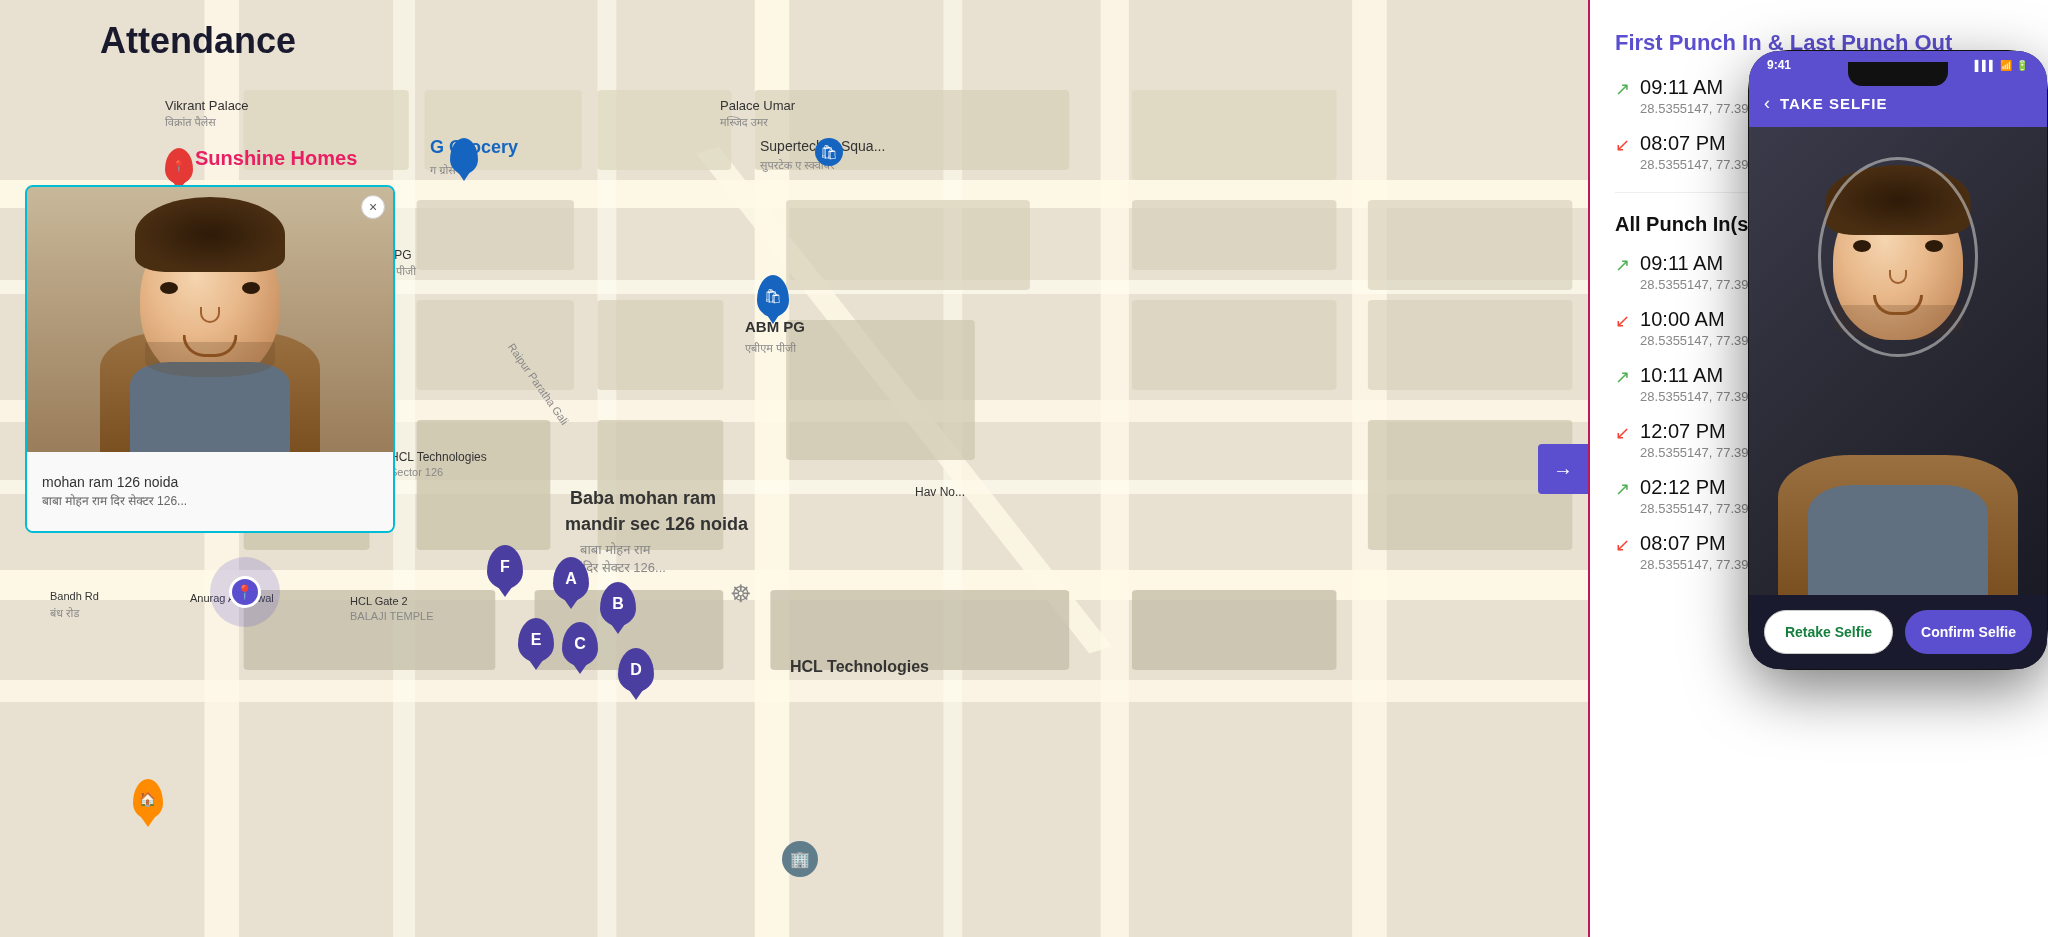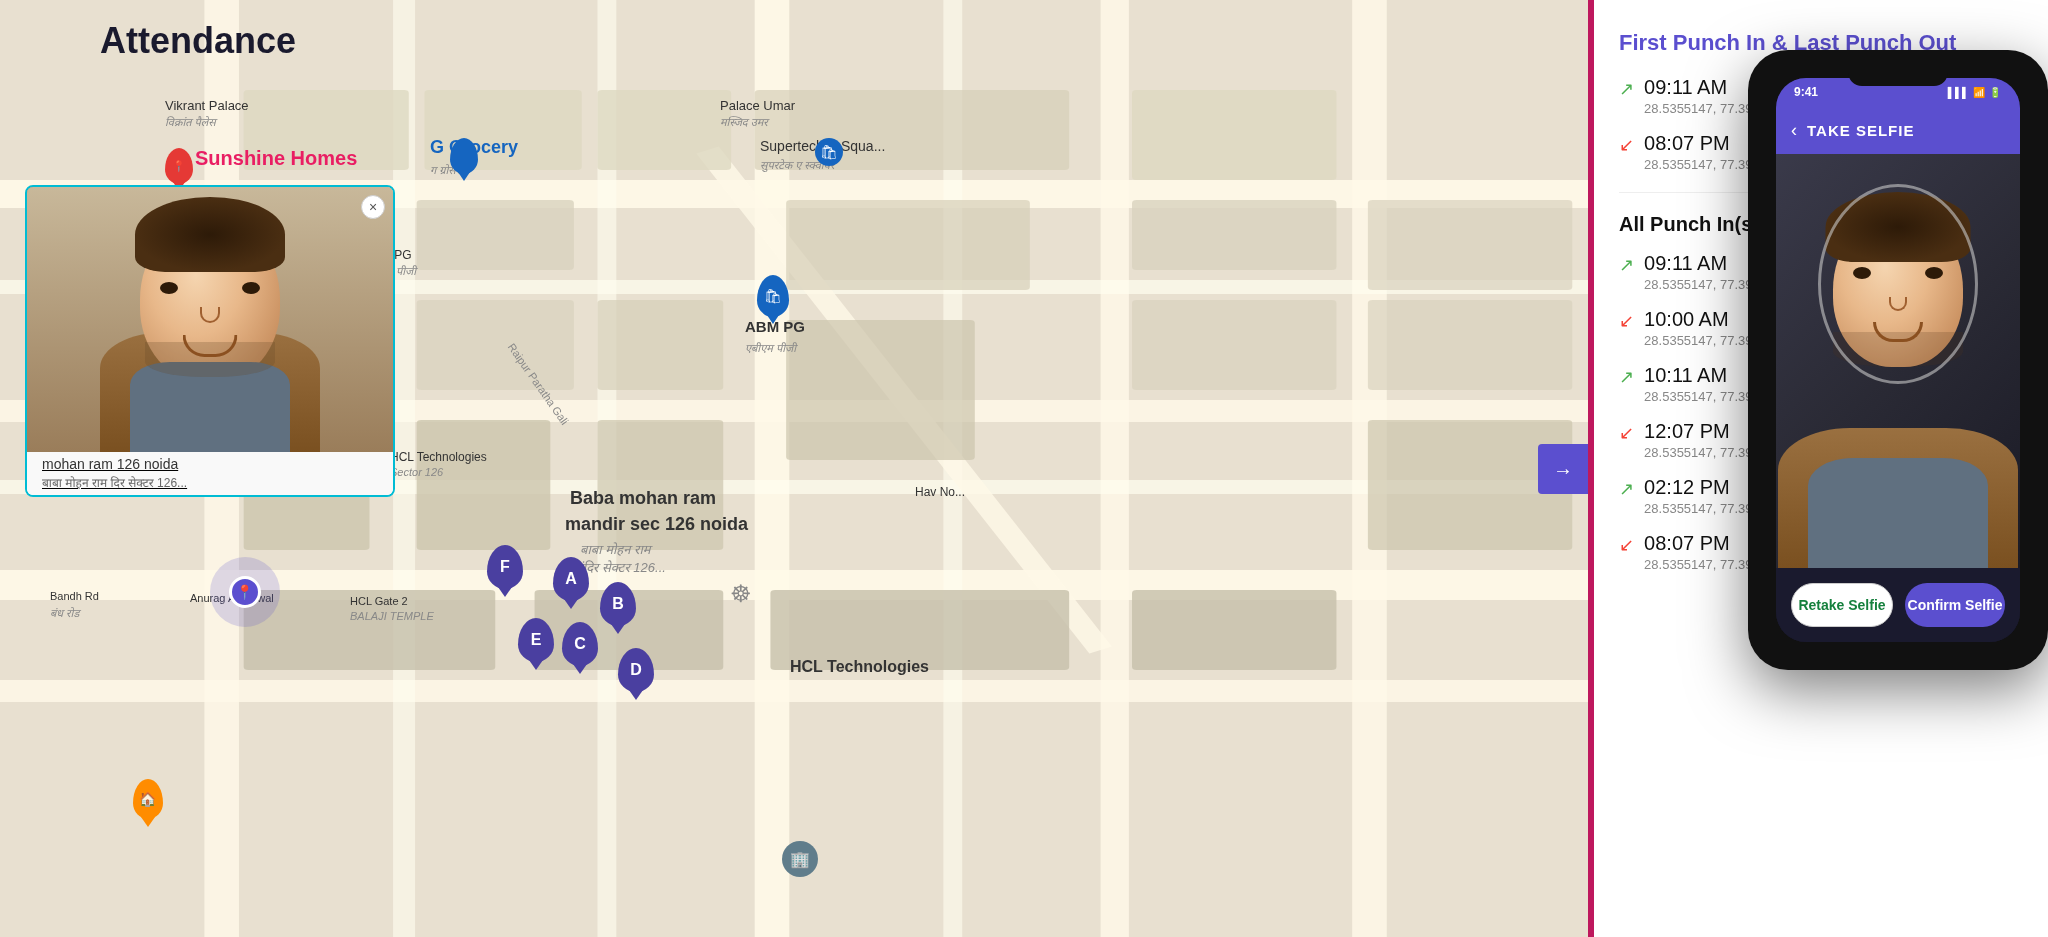--- a/index.html
+++ b/index.html
@@ -75,23 +75,22 @@
 
     .profile-popup-image {
       width: 100%;
       height: 265px;
       background: linear-gradient(135deg, #8b7355 0%, #6b5a3e 30%, #c4a882 60%, #a0856a 100%);
       position: relative;
       overflow: hidden;
     }
 
     .profile-popup-info {
-      padding: 4px 15px;
+      padding: 22px 15px;
       background: #f9f9f9;
-      text-decoration: underline;
     }
 
     .profile-name {
       font-size: 14px;
       color: #333;
     }
 
     .profile-address {
       font-size: 12px;
       color: #666;
@@ -184,21 +183,20 @@
 
     .map-label-blue {
       color: #1565c0;
       font-size: 18px;
       font-weight: 700;
     }
 
     .map-label-small {
       font-size: 11px;
       color: #888;
-      font-style: italic;
     }
 
     
     .arrow-button {
       position: absolute;
       right: 0;
       top: 50%;
       transform: translateY(-50%);
       width: 50px;
       height: 50px;
@@ -208,21 +206,21 @@
       align-items: center;
       justify-content: center;
       z-index: 30;
       cursor: pointer;
     }
 
     
     .right-panel {
       width: 460px;
       background: #fff;
-      border-left: 6px solid #be185d;
+      border-left: 2px solid #be185d;
       padding: 30px 25px;
       overflow-y: auto;
       position: relative;
     }
 
     .panel-title {
       font-size: 22px;
       font-weight: 700;
       color: #5b4fcf;
       margin-bottom: 20px;
@@ -275,21 +273,21 @@
       top: 50px;
       width: 320px;
       z-index: 50;
     }
 
     .phone-outer {
       width: 300px;
       height: 620px;
       background: #111;
       border-radius: 40px;
-      padding: 28px;
+      padding: 1px;
       box-shadow: 0 20px 60px rgba(0,0,0,0.5);
       position: relative;
     }
 
     .phone-notch {
       position: absolute;
       top: 12px;
       left: 50%;
       transform: translateX(-50%);
       width: 100px;

